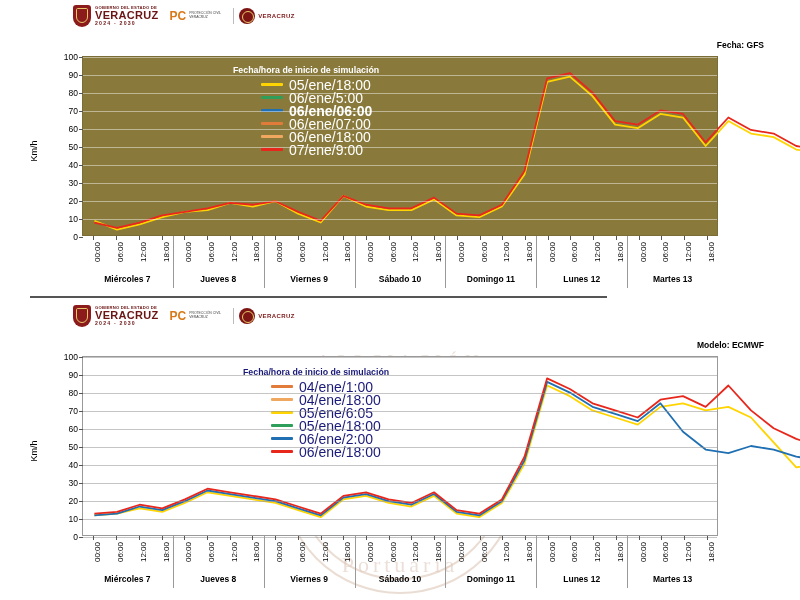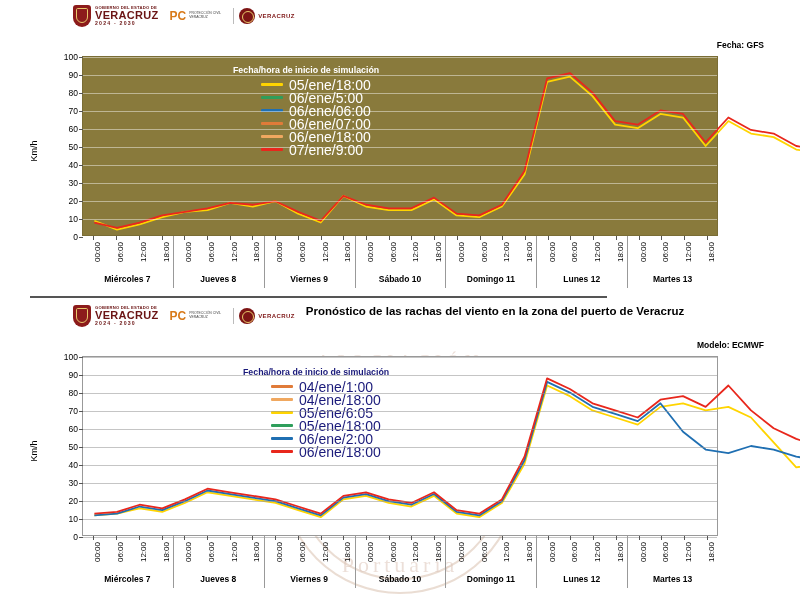--- a/index.html
+++ b/index.html
@@ -329,21 +329,21 @@
               <div class="legend-row">
                 <span class="legend-swatch" style="background: rgb(255, 212, 0);"></span>
                 <span class="legend-label" style="color: rgb(255, 255, 255);">05/ene/18:00</span>
               </div>
               <div class="legend-row">
                 <span class="legend-swatch" style="background: rgb(46, 158, 91);"></span>
                 <span class="legend-label" style="color: rgb(255, 255, 255);">06/ene/5:00</span>
               </div>
               <div class="legend-row">
                 <span class="legend-swatch" style="background: rgb(31, 111, 178);"></span>
-                <span class="legend-label" style="color: rgb(255, 255, 255);">06/ene/06:00</span>
+                <span class="legend-label" style="color: rgb(255, 255, 255); font-weight: bold;">06/ene/06:00</span>
               </div>
               <div class="legend-row">
                 <span class="legend-swatch" style="background: rgb(224, 123, 57);"></span>
                 <span class="legend-label" style="color: rgb(255, 255, 255);">06/ene/07:00</span>
               </div>
               <div class="legend-row">
                 <span class="legend-swatch" style="background: rgb(240, 168, 96);"></span>
                 <span class="legend-label" style="color: rgb(255, 255, 255);">06/ene/18:00</span>
               </div>
               <div class="legend-row">
@@ -475,21 +475,20 @@
         </div>
         <div class="logo-pc">
           <span class="pc-mark">PC</span>
           <span class="pc-sub">PROTECCIÓN CIVIL VERACRUZ</span>
         </div>
         <div class="logo-ver2">
           <span class="ver2-badge"></span>
           <span class="ver2-text">VERACRUZ</span>
         </div>
       </div>
-      <div class="chart-title">Pronóstico de las rachas del viento en la zona del puerto de Veracruz</div>
     </div>
     <div class="model-label">Modelo: ECMWF</div>
 
     <svg class="watermark" viewBox="0 0 800 295">
       <g transform="translate(400,175)" fill="none" stroke="#c9a48a" stroke-width="2" opacity="0.75">
         <circle r="118"></circle>
         <circle r="104"></circle>
         <ellipse rx="92" ry="40" stroke-width="7"></ellipse>
         <ellipse rx="66" ry="26" stroke-width="5"></ellipse>
         <circle r="13" fill="#c9a48a" stroke="none"></circle>

